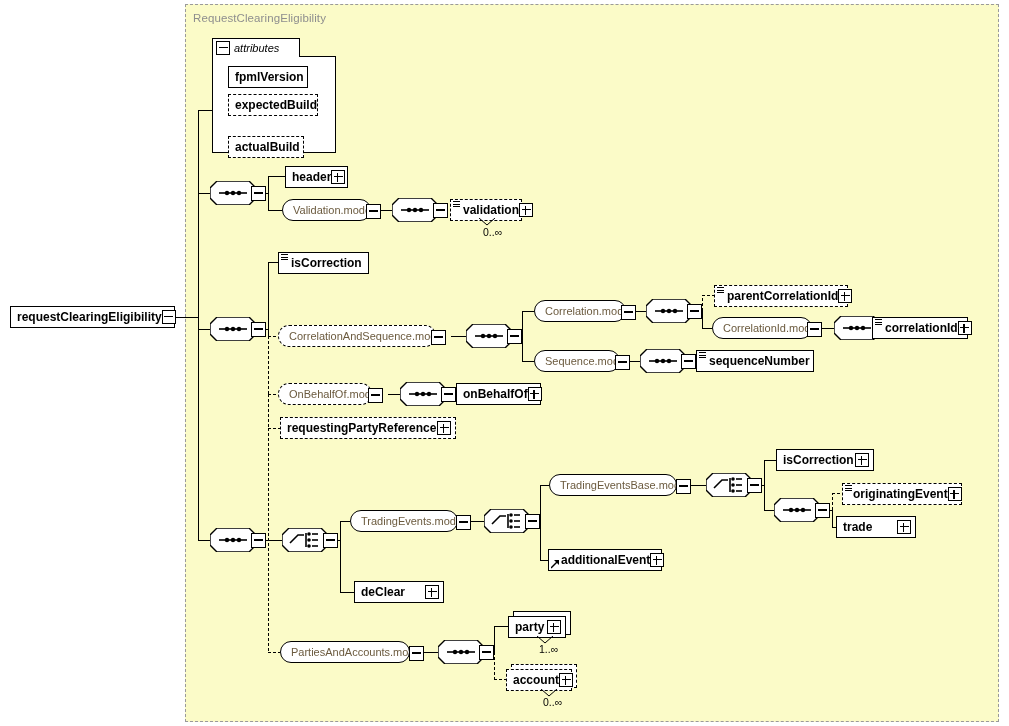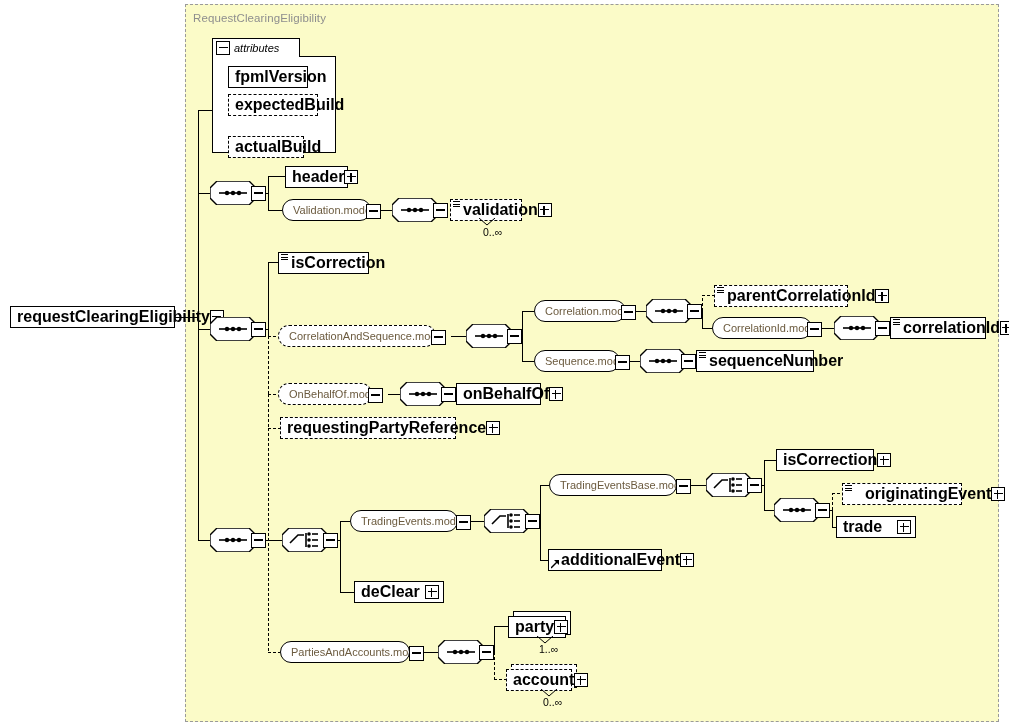--- a/index.html
+++ b/index.html
@@ -23,21 +23,21 @@
   #wires .dash{stroke-dasharray:3,2;}
 
   
   .node{position:absolute;box-sizing:border-box;background:#fff;
         display:flex;align-items:center;white-space:nowrap;}
   .node .shadow{position:absolute;left:4px;top:4px;right:-4px;bottom:-4px;
         background:#b4b4b4;z-index:-1;}
 
   
   .elem{border:1.6px solid #000;height:22px;padding:0 4px 0 6px;
-        font-size:16px;font-weight:bold;color:#000;}
+        font-size:12px;font-weight:bold;color:#000;}
   .elem.opt{border:1.5px dashed #000;}
 
   
   .model{height:22px;border:1.4px solid #000;border-radius:11px/11px;
         padding:0 6px 0 10px;font-size:11px;font-weight:normal;color:#6b5a3e;}
   .model.opt{border-style:dashed;}
 
   .lbl{display:inline-block;line-height:1;}
 
   
@@ -444,21 +444,21 @@
   <span class="lbl" style="margin-left:6px;">parentCorrelationId</span>
   <span class="pm plus" style="margin-left:auto;"></span>
 </div>
 
 <div class="node model" style="left:712px;top:317px;width:100px;">
   <span class="shadow"></span>
   <span class="lbl">CorrelationId.model</span>
 </div>
 <span class="minusbox" style="left:807px;top:322px;"></span>
 
-<div class="node elem" style="left:890px;top:317px;width:96px;">
+<div class="node elem" style="left:872px;top:317px;width:96px;">
   <span class="shadow"></span>
   <span class="seqmark">
       <i></i>
       <i></i>
       <i></i>
     </span>
   <span class="lbl" style="margin-left:6px;">correlationId</span>
   <span class="pm plus" style="margin-left:auto;"></span>
 </div>
 
@@ -514,21 +514,21 @@
   <span class="pm plus" style="margin-left:auto;"></span>
 </div>
 
 <div class="node elem opt" style="left:842px;top:483px;width:120px;">
   <span class="shadow"></span>
   <span class="seqmark">
       <i></i>
       <i></i>
       <i></i>
     </span>
-  <span class="lbl" style="margin-left:16px;">originatingEvent</span>
+  <span class="lbl" style="margin-left:4px;">originatingEvent</span>
   <span class="pm plus" style="margin-left:auto;"></span>
 </div>
 
 <div class="node elem" style="left:836px;top:516px;width:80px;">
   <span class="shadow"></span>
   <span class="lbl">trade</span>
   <span class="pm plus" style="margin-left:auto;"></span>
 </div>
 
 <div class="node elem" style="left:548px;top:549px;width:114px;">

